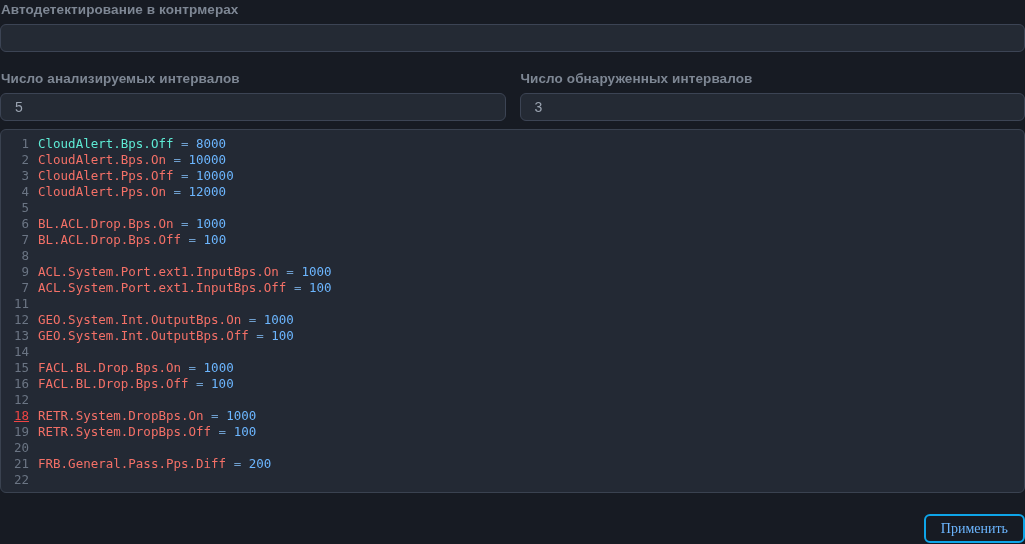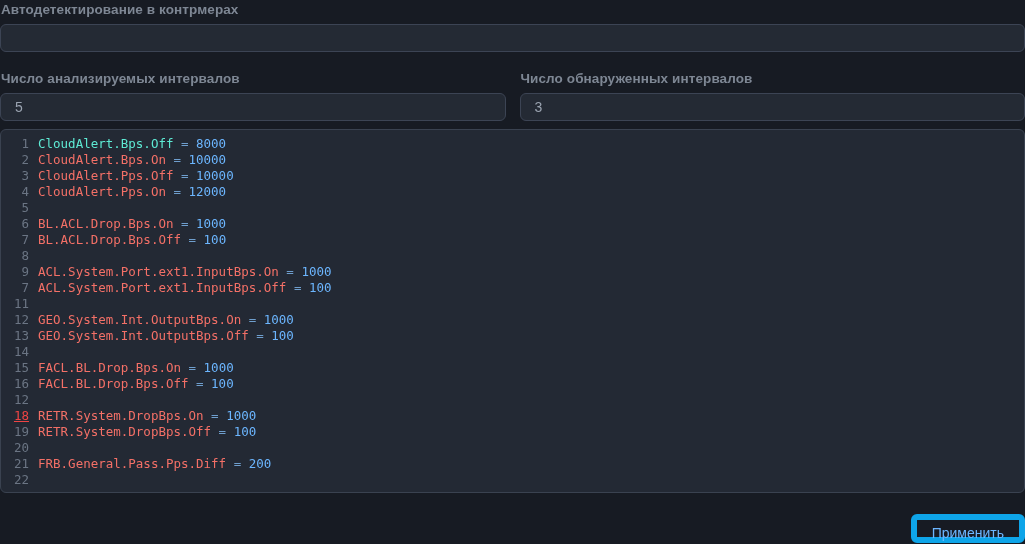--- a/index.html
+++ b/index.html
@@ -62,25 +62,25 @@
   .code { padding-left: 9px; }
 
   .footer {
     margin-top: auto;
     display: flex;
     justify-content: flex-end;
     padding-bottom: 1px;
   }
   .apply-btn {
     background: transparent;
-    border: 6px solid #0ea5e9;
+    border: 2px solid #0ea5e9;
     border-radius: 6px;
     color: #6cb6ff;
     font-size: 14px;
-    font-family: Liberation Sans, sans-serif;
+    font-family: Liberation Serif, serif;
     padding: 5px 15px;
     height: 29px;
     cursor: pointer;
   }
 </style>
 </head>
 <body>
 
 <div class="page">
 

